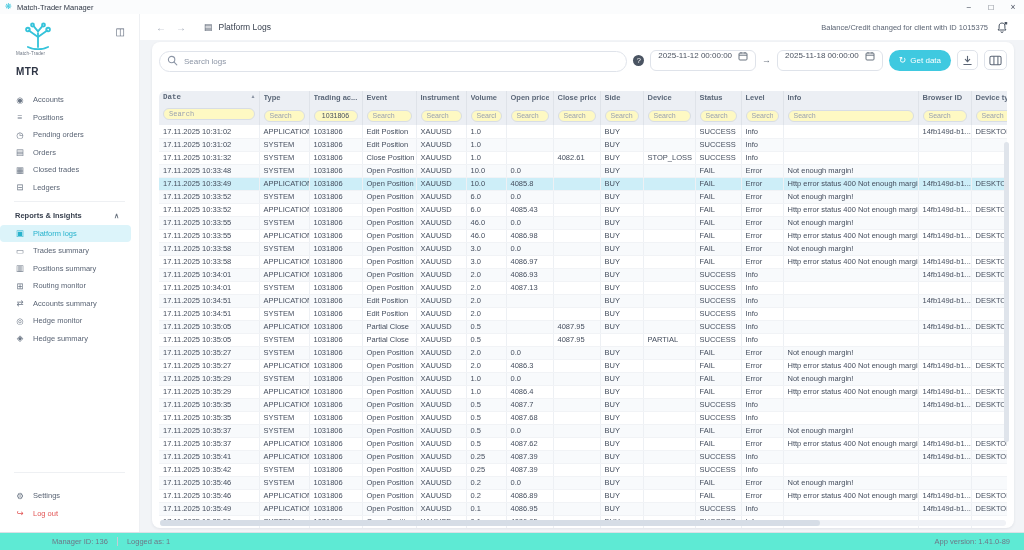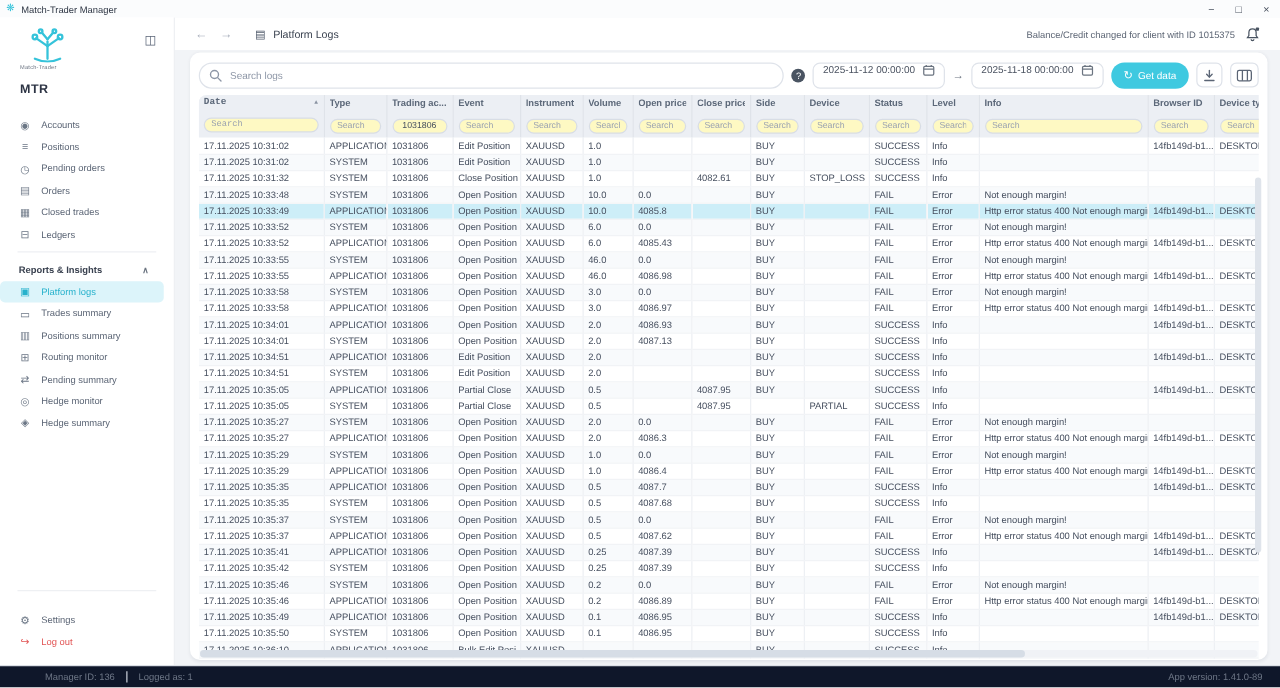--- a/index.html
+++ b/index.html
@@ -37,21 +37,21 @@
   .main { flex:1; display:flex; flex-direction:column; background:#f2f4f7; position:relative; }
   .main-header { height:26px; background:#fff; display:flex; align-items:center; padding:0 16px; font-size:8.5px; color:#9aa3b2; }
   .main-header .navarrow { font-size:10px; margin-right:10px; color:#a6adba; }
   .main-header .pg-ic { font-size:9px; color:#545e6e; margin:0 6px 0 8px; }
   .main-header .pg-title { color:#3a4250; font-weight:500; }
   .main-header .right { margin-left:auto; display:flex; align-items:center; gap:8px; font-size:7.5px; color:#5c6574; }
 
   
   .card { position:absolute; left:12px; right:10px; top:28px; bottom:4px; background:#fff; border-radius:8px; box-shadow:0 1px 3px rgba(30,40,60,.08); padding:7px; overflow:hidden; }
 
-  .toolbar { display:flex; align-items:center; gap:6px; height:22px; margin-bottom:5px; }
+  .toolbar { display:flex; align-items:center; gap:6px; height:22px; margin-bottom:20px; }
   .search-box { flex:1; position:relative; height:21px; }
   .search-box input { width:100%; height:100%; border:1px solid #dfe3ea; border-radius:11px; padding:0 10px 0 24px; font-size:8px; color:#454e5e; outline:none; font-family:inherit; }
   .search-box input::placeholder { color:#8d96a6; }
   .search-box svg { position:absolute; left:8px; top:5px; }
   .help-dot { width:11px; height:11px; border-radius:50%; background:#4a5462; color:#fff; font-size:7.5px; display:flex; align-items:center; justify-content:center; flex:none; }
   .date-input { height:21px; border:1px solid #dfe3ea; border-radius:6px; display:flex; align-items:flex-start; gap:6px; padding:0 7px; font-size:8px; color:#4a5260; background:#fff; white-space:nowrap; }
   .range-arrow { color:#6b7480; font-size:9px; }
   .btn-getdata { height:21px; border-radius:11px; color:#fff; font-size:8px; display:flex; align-items:center; gap:4px; padding:0 10px; border:none; font-family:inherit; }
   .btn-getdata .ic { font-size:9px; }
   .icon-btn { height:20px; min-width:20px; border:1px solid #dfe3ea; border-radius:5px; background:#fff; display:flex; align-items:center; justify-content:center; padding:0 4px; }
@@ -68,21 +68,21 @@
   .th-filter.hasval { text-align:center; }
   tbody td { height:13px; padding:0 4px; border-right:1px solid #edf0f4; border-bottom:1px solid #f1f3f6; font-size:7.5px; color:#454e5e; white-space:nowrap; overflow:hidden; }
   tbody tr.alt { background:#f8fafc; }
   tbody tr.hl { background:#cdeef8 !important; }
 
   .hscroll { position:absolute; left:8px; right:8px; bottom:2px; height:6px; border-radius:3px; background:#f0f2f6; }
   .hscroll .thumb { height:6px; width:78%; border-radius:3px; background:#d6dde6; }
   .vscroll { position:absolute; right:5px; top:100px; width:5px; height:300px; border-radius:3px; background:#dfe4eb; }
 
   
-  .statusbar { height:18px; background:#0f172a; border-top:1px solid #dce0e6; display:flex; align-items:center; padding:0 14px 0 36px; font-size:7.5px; color:#6e7787; }
+  .statusbar { height:18px; background:#5eead4; border-top:1px solid #dce0e6; display:flex; align-items:center; padding:0 14px 0 52px; font-size:7.5px; color:#6e7787; }
   .statusbar .vdiv { width:1px; height:9px; background:#c6ccd5; margin:0 9px; }
   .statusbar .right { margin-left:auto; }
 
   svg { display:block; }
 </style>
 </head>
 <body>
 
 <div class="titlebar" data-interactable="false">
   <span class="appicon" data-interactable="false">❋</span>
@@ -157,21 +157,21 @@
         <li data-interactable="true">
           <span class="ic" data-interactable="false">▥</span>
           <span data-interactable="false">Positions summary</span>
         </li>
         <li data-interactable="true">
           <span class="ic" data-interactable="false">⊞</span>
           <span data-interactable="false">Routing monitor</span>
         </li>
         <li data-interactable="true">
           <span class="ic" data-interactable="false">⇄</span>
-          <span data-interactable="false">Pending summary</span>
+          <span data-interactable="false">Accounts summary</span>
         </li>
         <li data-interactable="true">
           <span class="ic" data-interactable="false">◎</span>
           <span data-interactable="false">Hedge monitor</span>
         </li>
         <li data-interactable="true">
           <span class="ic" data-interactable="false">◈</span>
           <span data-interactable="false">Hedge summary</span>
         </li>
       </ul>

